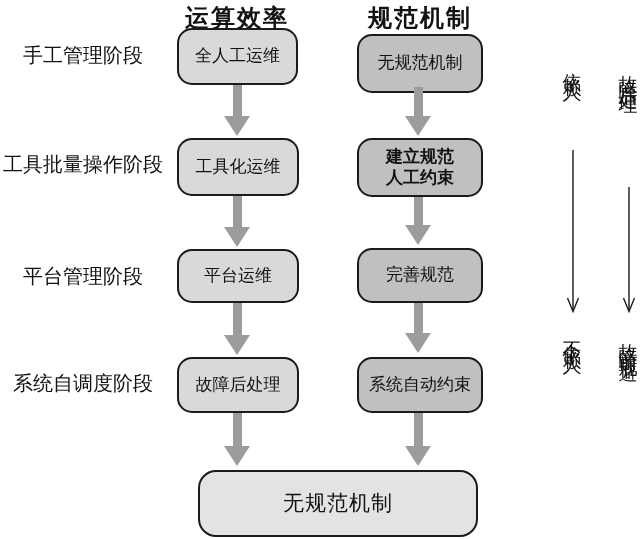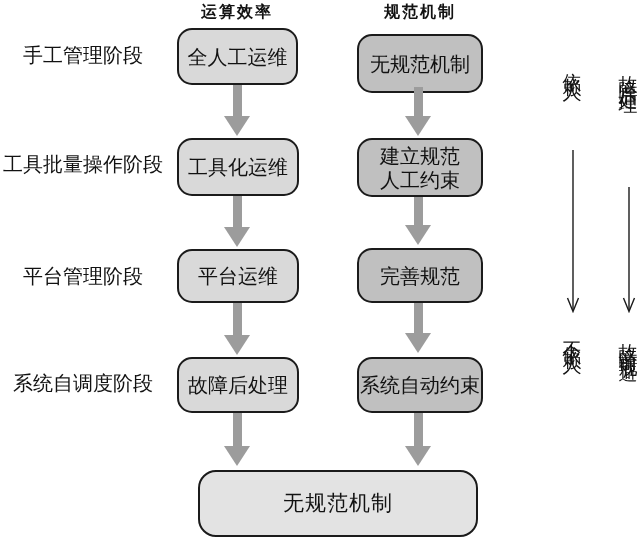--- a/index.html
+++ b/index.html
@@ -21,21 +21,21 @@
     font-family: "Liberation Serif", "DejaVu Serif", serif;
     color: var(--ink);
     overflow: hidden;
   }
   .col-header {
     position: absolute;
     width: 150px;
     text-align: center;
     font-family: "Liberation Sans", "DejaVu Sans", sans-serif;
     font-weight: 700;
-    font-size: 16px;
+    font-size: 24px;
     letter-spacing: 2px;
     color: var(--ink);
   }
   .stage-label {
     position: absolute;
     left: 0;
     width: 166px;
     text-align: center;
     font-size: 20px;
     line-height: 1.15;
@@ -43,21 +43,21 @@
     color: var(--ink);
   }
   .node {
     position: absolute;
     border: 2px solid var(--box-border);
     border-radius: 15px;
     display: flex;
     align-items: center;
     justify-content: center;
     text-align: center;
-    font-size: 20px;
+    font-size: 17px;
     line-height: 1.2;
     white-space: pre-line;
     color: var(--ink);
   }
   .node.light { background: var(--box-light); }
   .node.dark  { background: var(--box-dark); }
   .node.result {
     background: var(--box-result);
     border-radius: 18px;
     font-size: 21px;
@@ -100,21 +100,21 @@
   <div class="stage-label" style="top:154px;font-family:Liberation Mono, monospace;">工具批量操作阶段</div>
   <div class="stage-label" style="top:266px;font-family:Liberation Mono, monospace;">平台管理阶段</div>
   <div class="stage-label" style="top:372px;">系统自调度阶段</div>
 
   <div class="node light" style="left:177px; top:28px;  width:121px; height:57px;">全人工运维</div>
   <div class="node light" style="left:177px; top:138px; width:122px; height:58px;">工具化运维</div>
   <div class="node light" style="left:177px; top:249px; width:122px; height:54px;">平台运维</div>
   <div class="node light" style="left:177px; top:357px; width:122px; height:56px;">故障后处理</div>
 
   <div class="node dark" style="left:357px; top:34px;  width:126px; height:59px;">无规范机制</div>
-  <div class="node dark" style="left:357px; top:138px; width:126px; height:59px;">建立规范
+  <div class="node dark" style="left:357px; top:138px; width:126px; height:59px;font-weight:bold;">建立规范
 人工约束</div>
   <div class="node dark" style="left:357px; top:248px; width:126px; height:55px;">完善规范</div>
   <div class="node dark" style="left:357px; top:357px; width:126px; height:56px;">系统自动约束</div>
 
   <div class="node result" style="left:198px; top:470px; width:280px; height:67px;">无规范机制</div>
 
   <div class="thick-arrow" style="left:224px; top:85px;  height:51px;">
       <div class="stem"></div>
       <div class="head"></div>
     </div>

